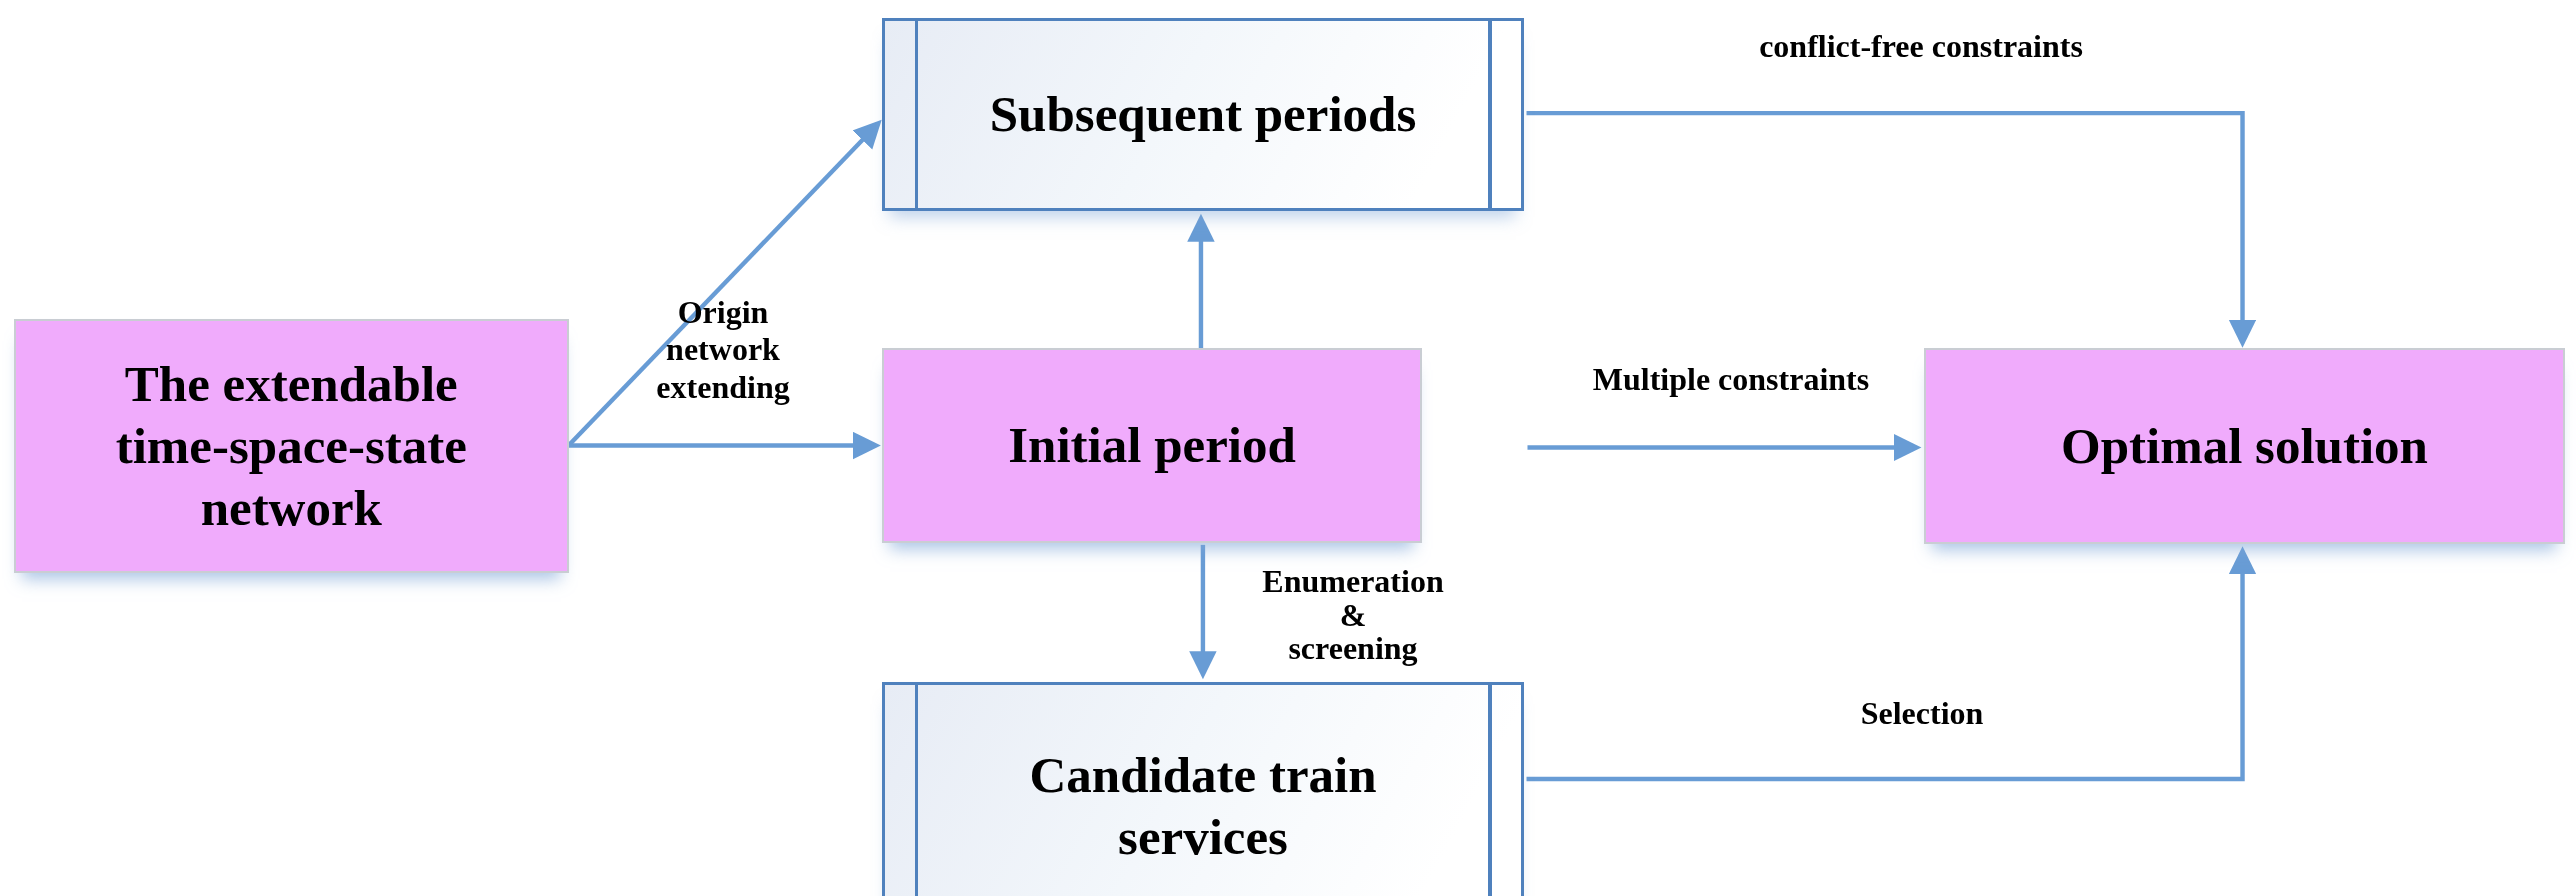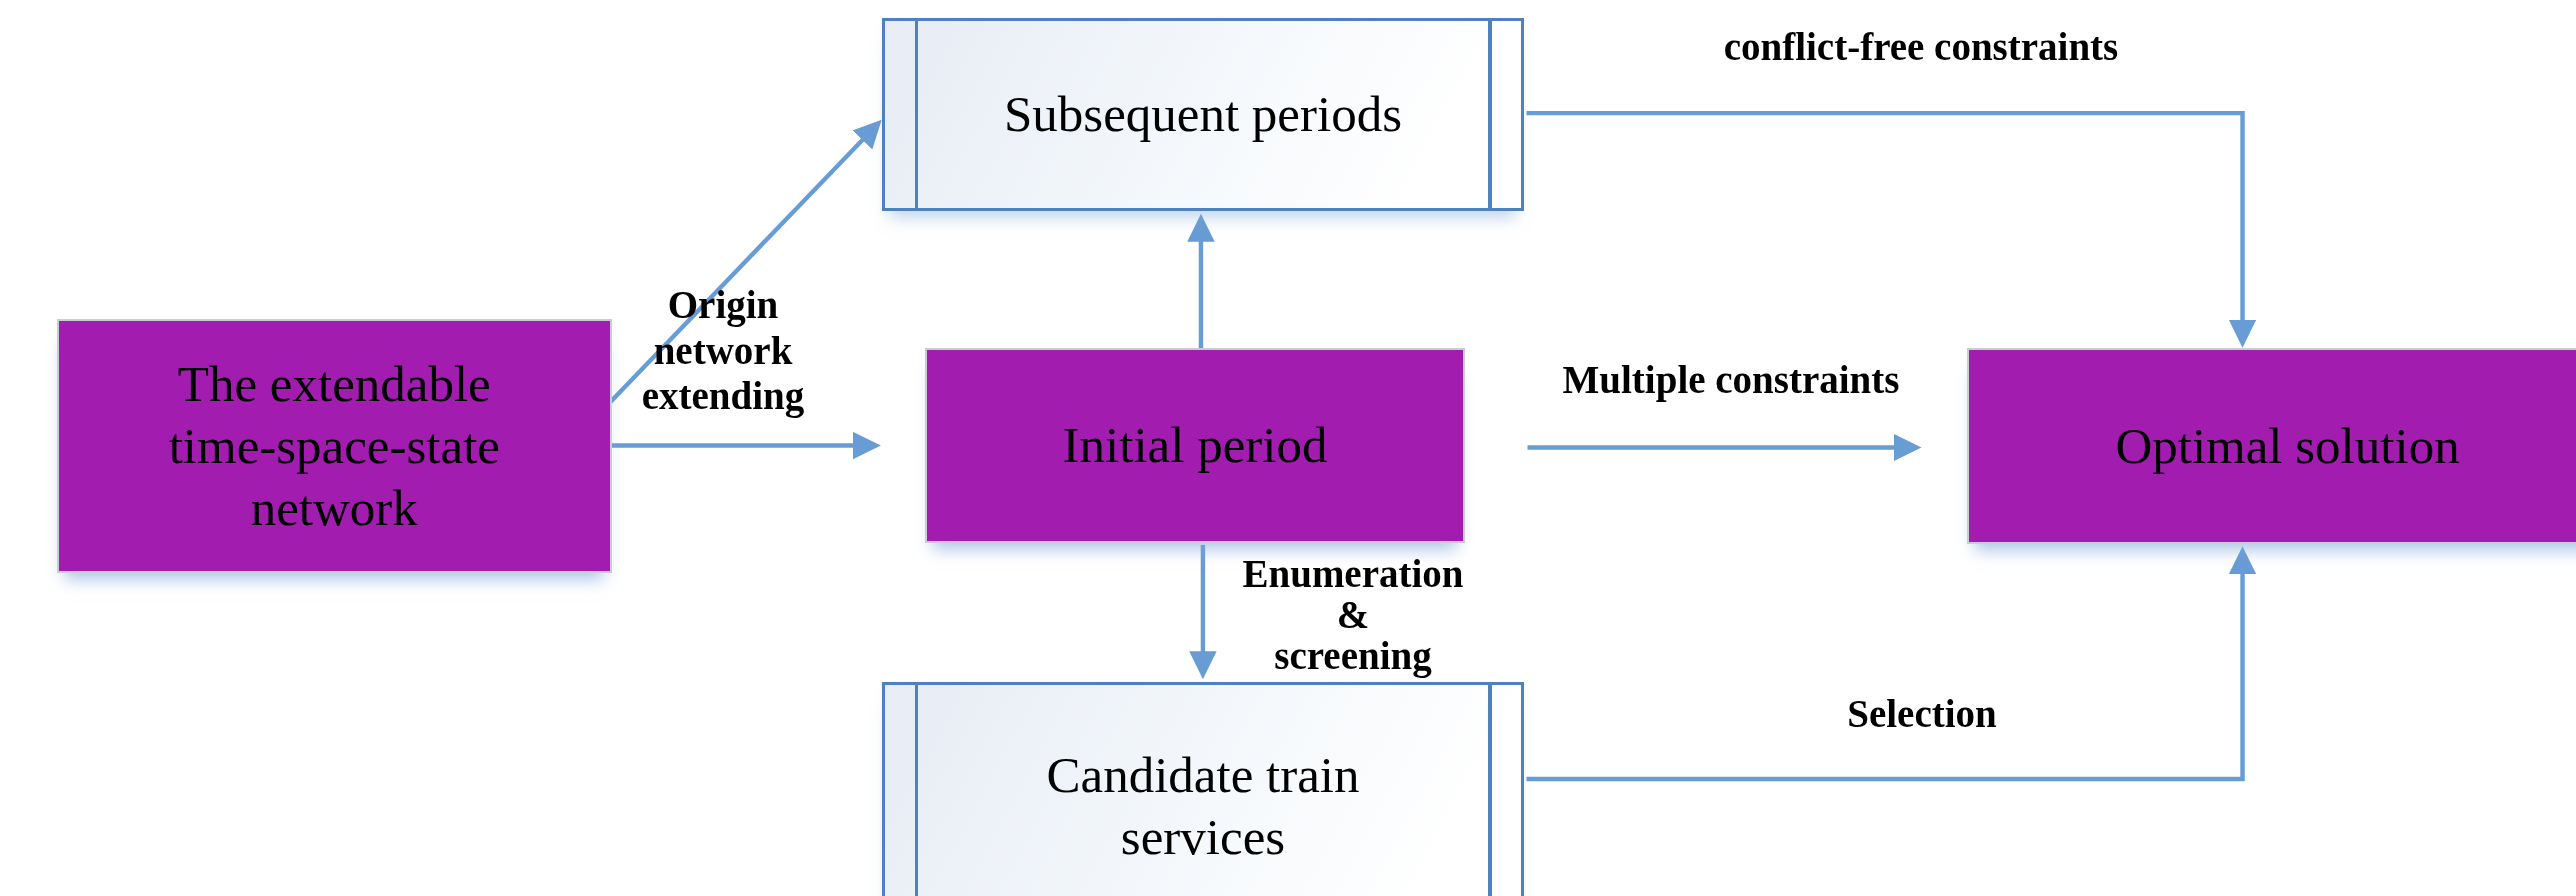--- a/index.html
+++ b/index.html
@@ -30,53 +30,52 @@
   .node {
     position: absolute;
     z-index: 2;
     box-sizing: border-box;
     display: flex;
     align-items: center;
     justify-content: center;
     text-align: center;
   }
   .node-solid {
-    background: #a21caf;
+    background: #f0abfc;
     border: 2px solid #c9cdd3;
     box-shadow: 0 13.8px 15.7px -7.9px rgba(125, 165, 215, 0.65);
-    margin-left: 43px;
   }
   .node-process {
     background: linear-gradient(118deg, #e7ecf5 0%, #f3f7fb 45%, #ffffff 85%);
     border: 3.9px solid #4f81bd;
     box-shadow: 0 13.8px 15.7px -7.9px rgba(125, 165, 215, 0.5);
   }
   .proc-bar {
     position: absolute;
     top: 0;
     bottom: 0;
     width: 3.9px;
     background: #4f81bd;
   }
   .proc-bar.left  { left: 29.5px; }
   .proc-bar.right { right: 29.5px; }
   .node-text {
     font-size: 51px;
-    font-weight: normal;
+    font-weight: bold;
     color: #000000;
     line-height: 1.22;
     position: relative;
     z-index: 3;
   }
   .ln { display: block; }
   .edge-label {
     position: absolute;
     z-index: 3;
     transform: translate(-50%, -50%);
-    font-size: 39px;
+    font-size: 32px;
     font-weight: bold;
     color: #000000;
     text-align: center;
     white-space: nowrap;
     line-height: 1.17;
   }
   .edge-label.tight { line-height: 1.05; margin-top: 8px; }
 </style>
 </head>
 <body>

